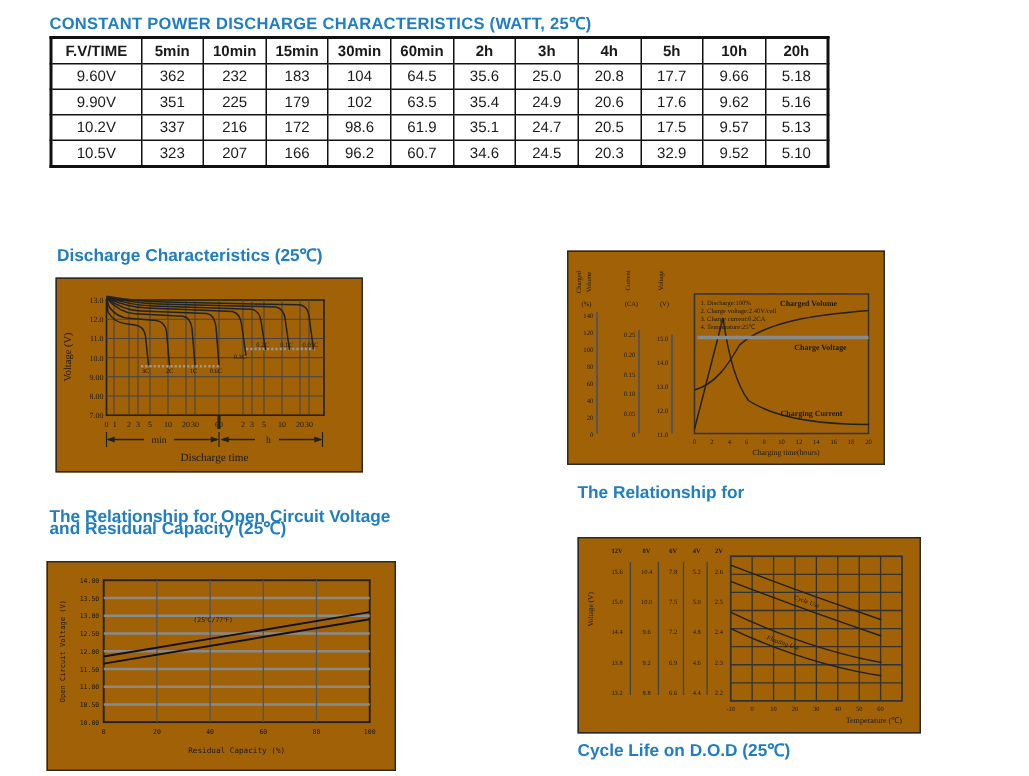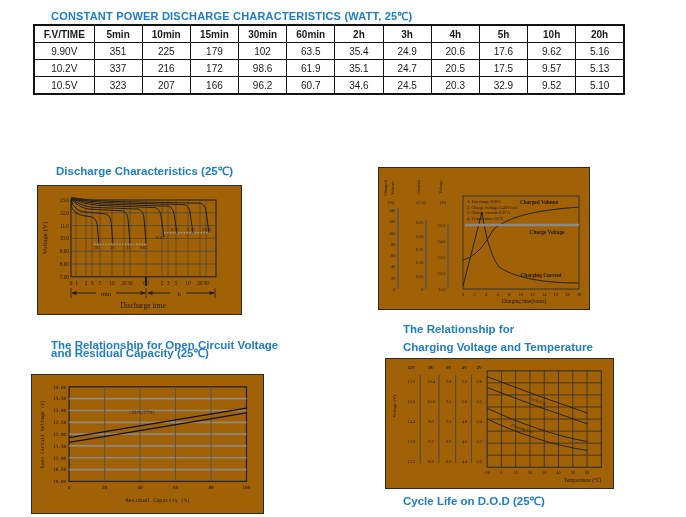--- a/index.html
+++ b/index.html
@@ -1,21 +1,21 @@
 <!DOCTYPE html>
 <html><head>
 <meta charset="utf-8">
 <style>
   html,body{margin:0;padding:0;background:#fff;}
   #page{position:relative;width:686px;height:517px;background:#fff;
         font-family:"Liberation Sans",sans-serif;color:#1a1a1a;overflow:hidden;}
-  .blue{color:#1e7dc3;font-weight:bold;margin-left:18px;}
+  .blue{color:#1e7dc3;font-weight:bold;}
   .abs{position:absolute;}
   
-  #power-table{border-collapse:collapse;table-layout:fixed;width:592px;
+  #power-table{border-collapse:collapse;table-layout:fixed;width:520px;
                font-size:10px;text-align:center;}
   #power-table th,#power-table td{border:1px solid #111;height:16px;padding:0;
                overflow:hidden;white-space:nowrap;}
   #power-table th{font-weight:bold;}
   #power-table{border:2px solid #111;}
   
   .sec-title{font-size:11.5px;line-height:18px;}
   #main-title{font-size:11px;letter-spacing:.2px;}
   
   .chart-box{position:absolute;background:#a16207;border:1.5px solid #2a2a2a;}
@@ -62,20 +62,34 @@
           <th>60min</th>
           <th>2h</th>
           <th>3h</th>
           <th>4h</th>
           <th>5h</th>
           <th>10h</th>
           <th>20h</th>
         </tr>
       </thead>
     <tbody>
+        <tr>
+          <td>9.60V</td>
+          <td>362</td>
+          <td>232</td>
+          <td>183</td>
+          <td>104</td>
+          <td>64.5</td>
+          <td>35.6</td>
+          <td>25.0</td>
+          <td>20.8</td>
+          <td>17.7</td>
+          <td>9.66</td>
+          <td>5.18</td>
+        </tr>
         <tr>
           <td>9.90V</td>
           <td>351</td>
           <td>225</td>
           <td>179</td>
           <td>102</td>
           <td>63.5</td>
           <td>35.4</td>
           <td>24.9</td>
           <td>20.6</td>
@@ -281,21 +295,20 @@
         <text class="tk2 mid" x="165.2" y="128">14</text>
         <text class="tk2 mid" x="176.8" y="128">16</text>
         <text class="tk2 mid" x="188.4" y="128">18</text>
         <text class="tk2 mid" x="200" y="128">20</text>
       </g>
       <text class="serif mid" font-size="5.2" x="145" y="135">Charging time(hours)</text>
     </svg>
   </div>
 
   <div class="abs blue sec-title" style="left:385px;top:320px;">The Relationship for</div>
-  <div class="abs blue sec-title" style="left:385px;top:338px;">Charging Voltage and Temperature</div>
 
   <div class="chart-box" style="left:385px;top:358px;width:227px;height:129px;">
     <svg width="223" height="125" viewBox="0 0 223 127">
       <g>
         <text class="serif mid" font-size="5" transform="translate(8,48) rotate(-90)">Voltage (V)</text>
       </g>
 
       <g font-weight="bold">
         <text class="tk2 mid" x="24" y="10">12V</text>
         <text class="tk2 mid" x="44" y="10">8V</text>

